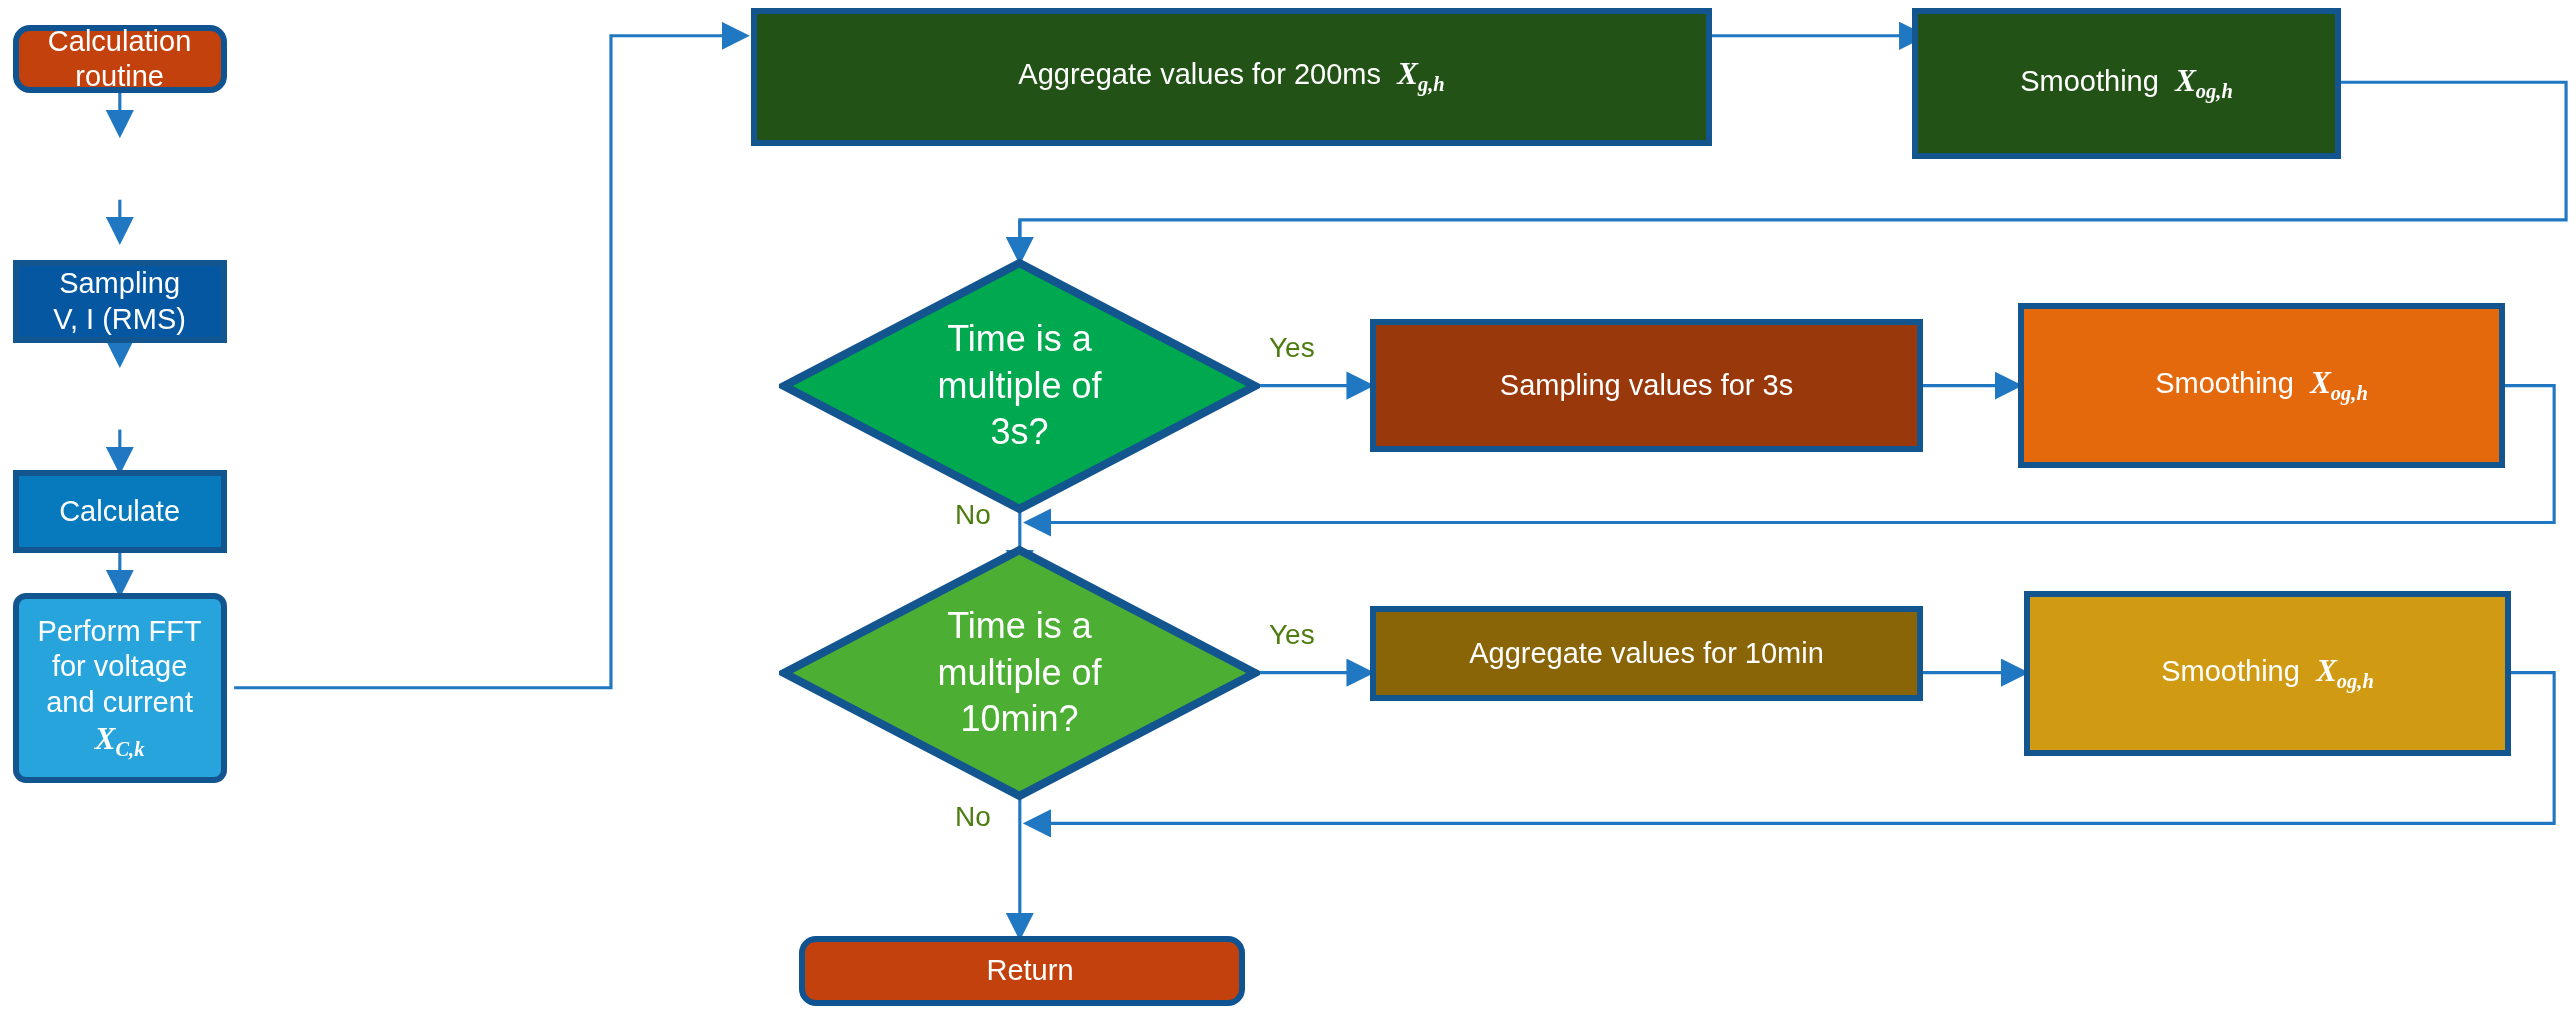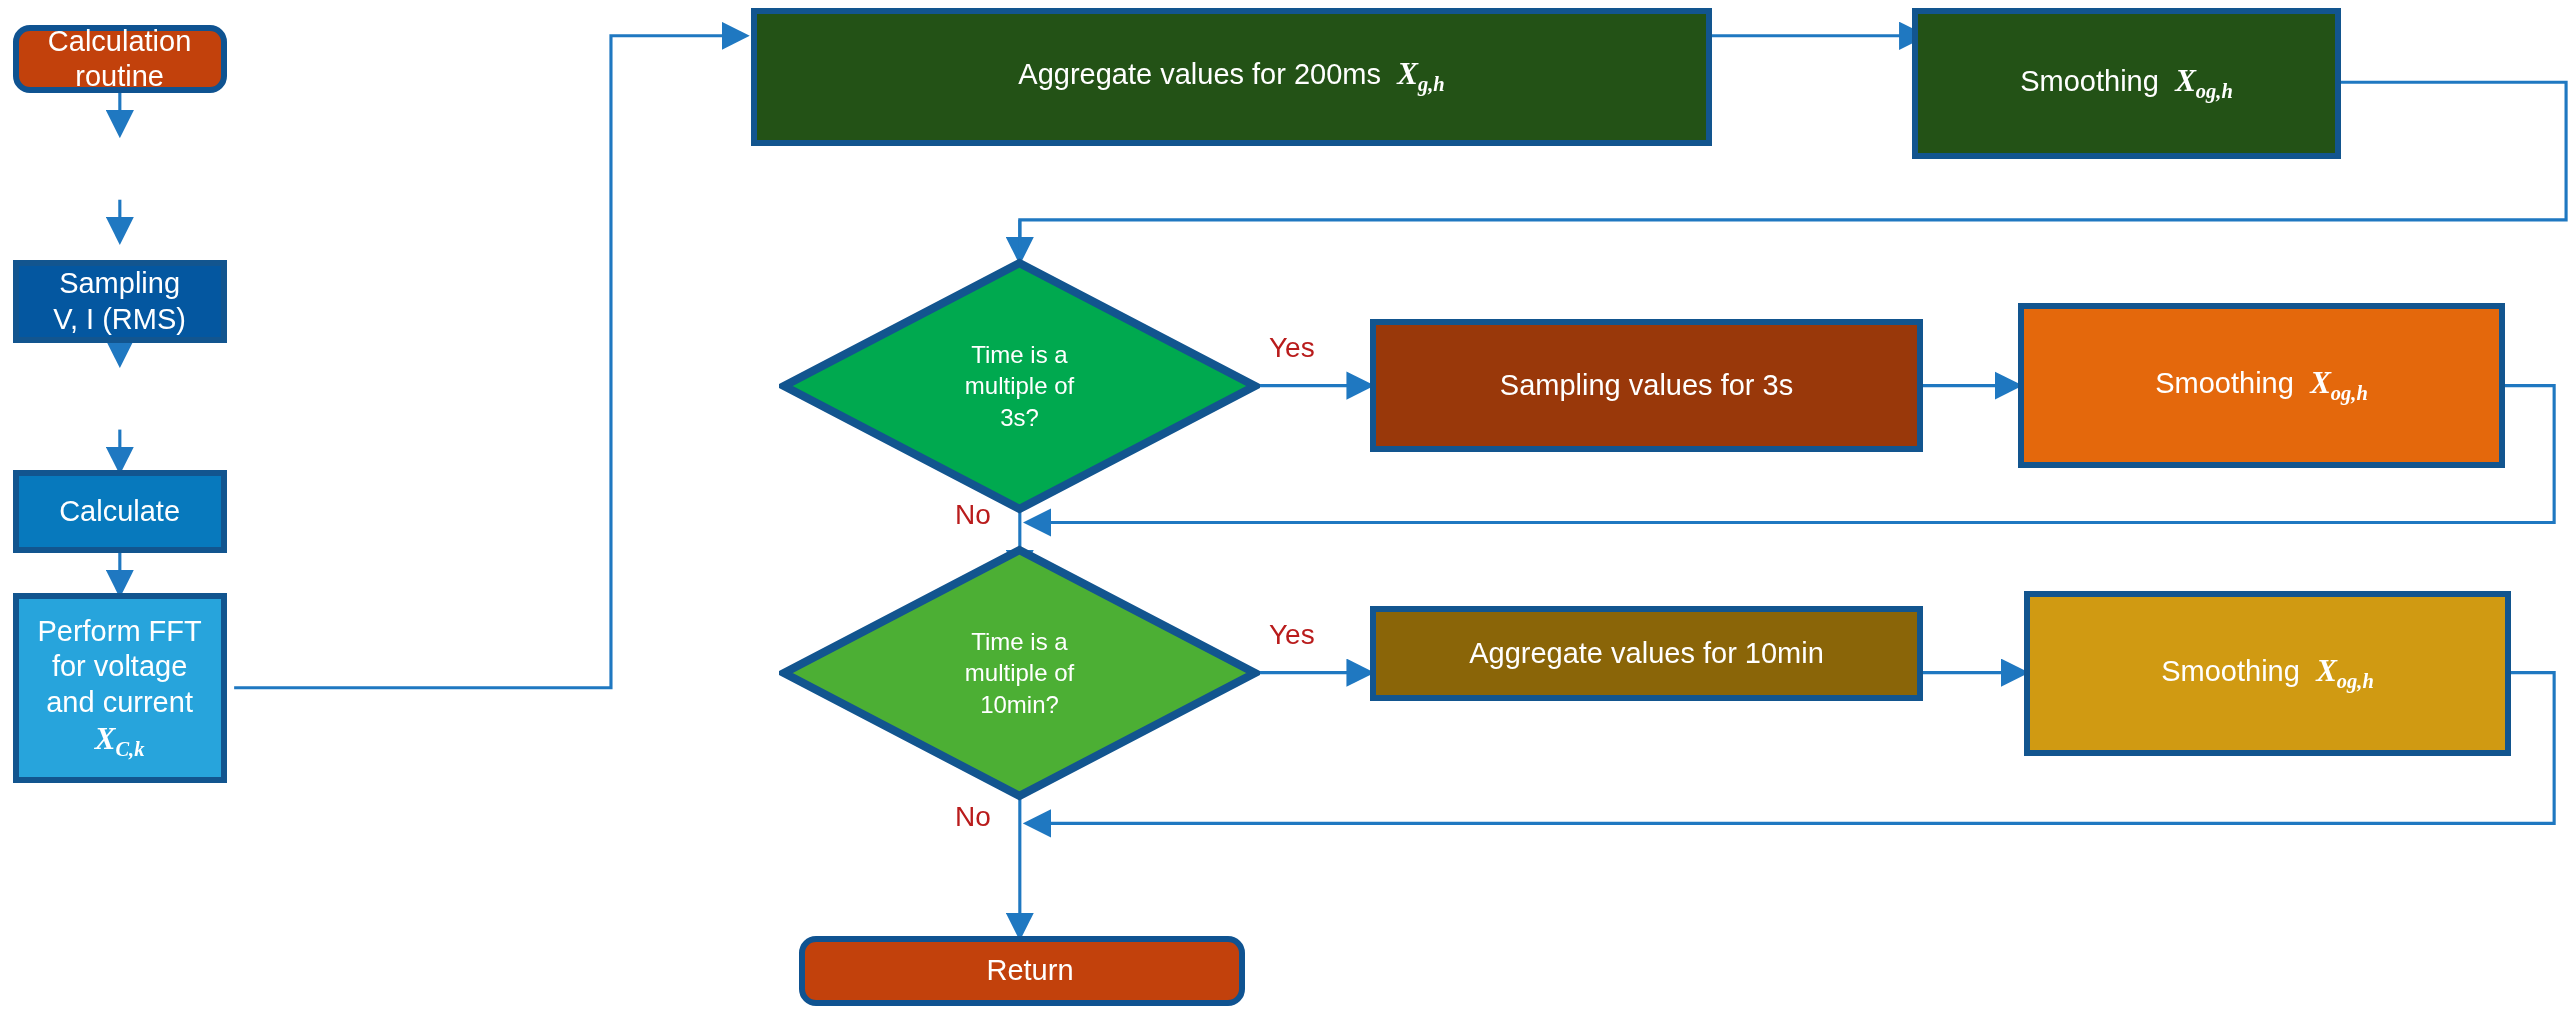--- a/index.html
+++ b/index.html
@@ -8,31 +8,31 @@
   #stage{position:relative;width:2576px;height:1030px;background:#ffffff;overflow:hidden;}
   #edges{position:absolute;left:0;top:0;width:2576px;height:1030px;}
   .node{position:absolute;box-sizing:border-box;display:flex;align-items:center;justify-content:center;
         text-align:center;color:#ffffff;border:6.3px solid #12558F;}
   .node .txt{display:block;line-height:1.22;padding:0 8.8px;font-size:29px;font-weight:400;}
   .node.term{border-color:#0F5391;background:#c2410c;border-radius:17px;}
   .node.blue1{background:#08538A;}
   .node.blue2{background:#0457A0;}
   .node.blue3{background:#0559A5;}
   .node.blue4{background:#0779BD;}
-  .node.blue5{background:#27A4DC;}
+  .node.blue5{background:#27A4DC;border-radius:13px;}
   .node.greendark{background:#235216;}
   .node.brown{background:#99380A;}
   .node.orange{background:#E4680C;}
   .node.olive{background:#8A6508;}
   .node.gold{background:#D09A12;}
   .diamond{position:absolute;}
   .diamond .dlabel{position:absolute;left:0;top:0;width:100%;height:100%;
         display:flex;align-items:center;justify-content:center;color:#ffffff;
-        font-size:24px;line-height:1.30;text-align:center;pointer-events:none;}
-  .edgelabel{position:absolute;color:#b91c1c;font-size:28px;font-weight:400;white-space:nowrap;}
+        font-size:36px;line-height:1.30;text-align:center;pointer-events:none;}
+  .edgelabel{position:absolute;color:#4d7c0f;font-size:28px;font-weight:400;white-space:nowrap;}
   .sym{font-family:"Liberation Serif", serif;font-style:italic;font-weight:700;font-size:31px;}
   .sym sub{font-style:italic;font-size:0.66em;font-weight:700;}
   .gap{display:inline-block;width:16.3px;}
 </style>
 </head>
 <body>
 
 <div id="stage">
 
   <svg id="edges" viewBox="0 0 4100 1640" xmlns="http://www.w3.org/2000/svg">

